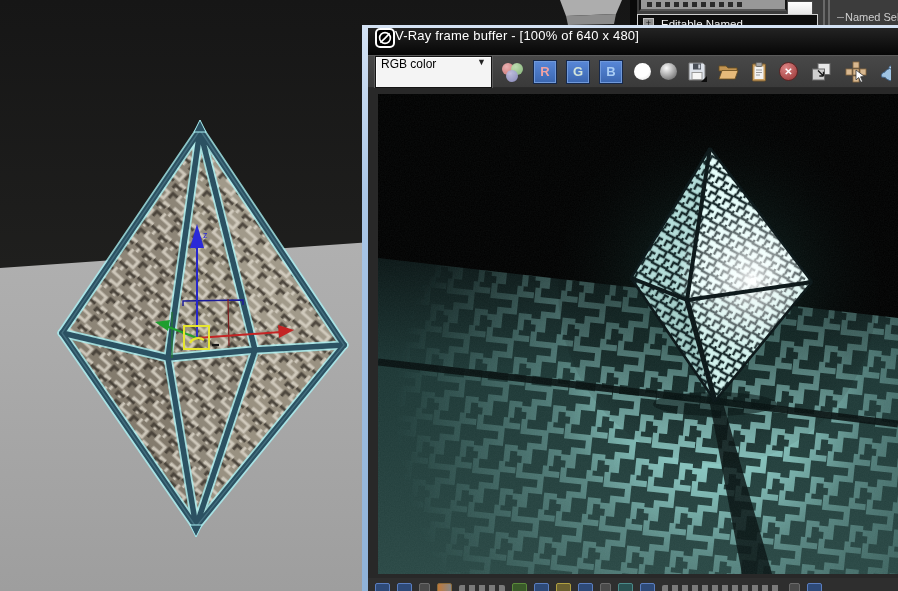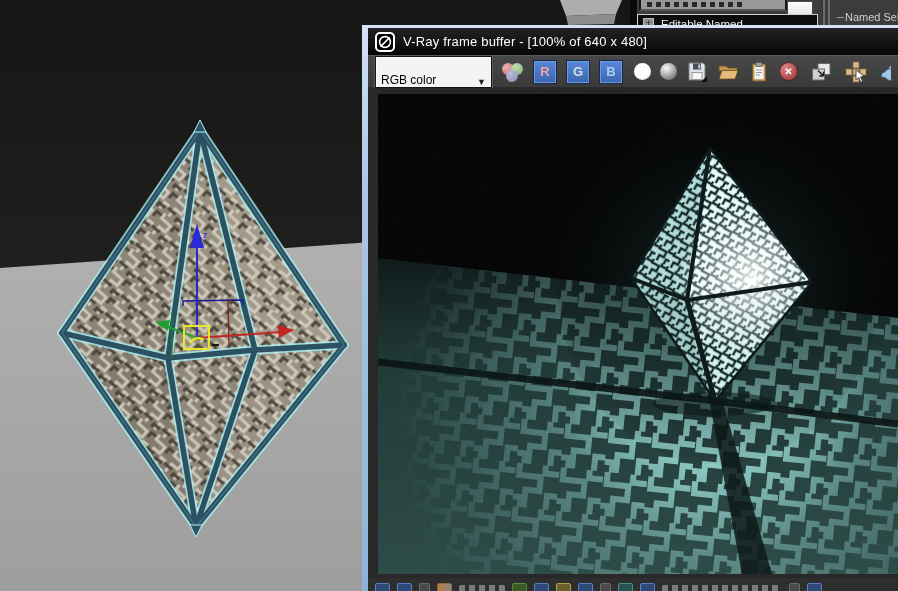--- a/index.html
+++ b/index.html
@@ -26,30 +26,30 @@
     color:#111; font-size:9px; line-height:9px; text-align:center; margin-right:7px; }
   .mod-stack-label { color:#f0f0f0; font-size:11.5px; line-height:12px; white-space:nowrap; }
   .panel-divider { position:absolute; top:0; width:2px; height:26px; background:#696969; }
   .named-sel { position:absolute; left:200px; top:11px; display:flex; align-items:center; color:#cfcfcf; font-size:11px; white-space:nowrap; }
   .named-sel .corner { width:7px; height:6px; border-top:1px solid #9a9a9a; margin-right:1px; margin-top:5px; }
 
   
   .vfb-window { position:absolute; left:362px; top:25px; width:536px; height:566px;
     background:linear-gradient(#d4e2f4 0%, #aac6e6 30%, #8fb2d8 100%); }
   .vfb-titlebar { position:absolute; left:6px; top:3px; right:0; height:27px;
-    background:linear-gradient(#232323,#060606); display:flex; align-items:center; gap:8px; padding-left:7px; }
+    background:linear-gradient(#232323,#060606); display:flex; padding-left:7px; }
   .vray-logo { width:20px; height:20px; background:#000; border:2px solid #fff; border-radius:5px; position:relative; flex:0 0 auto; }
   .vfb-title { color:#ffffff; font-size:13px; letter-spacing:.2px; white-space:nowrap; }
 
   .vfb-toolbar { position:absolute; left:6px; top:30px; right:0; height:33px;
     background:linear-gradient(#484848,#3a3a3a); border-top:1px solid #5a5a5a; border-bottom:1px solid #2a2a2a;
     display:flex; align-items:center; gap:9px; padding:0 7px; }
 
   .combo { width:143px; height:32px; background:#f4f4f4; border:1px solid #141414;
-    box-shadow:inset 1px 1px 0 #ffffff, 0 0 0 1px #5a5a5a; display:flex; align-items:flex-end; position:relative; }
+    box-shadow:inset 1px 1px 0 #ffffff, 0 0 0 1px #5a5a5a; display:flex; align-items:flex-start; position:relative; }
   .combo .val { font-size:12px; color:#000; padding-left:5px; flex:1; }
   .combo .arrow { font-size:9px; color:#222; padding-right:5px; }
 
   .ico { position:relative; width:22px; height:22px; flex:0 0 auto; }
   .ico svg { display:block; }
 
   .rgb-circles { width:23px; height:22px; }
   .rgb-circles i { position:absolute; width:12px; height:12px; border-radius:50%; opacity:.95; }
   .rgb-circles .c1 { left:1px; top:2px;  background:radial-gradient(circle at 38% 32%, #f2b8b8, #cf7070); }
   .rgb-circles .c2 { left:10px; top:2px; background:radial-gradient(circle at 38% 32%, #c4e4b8, #86b878); }

